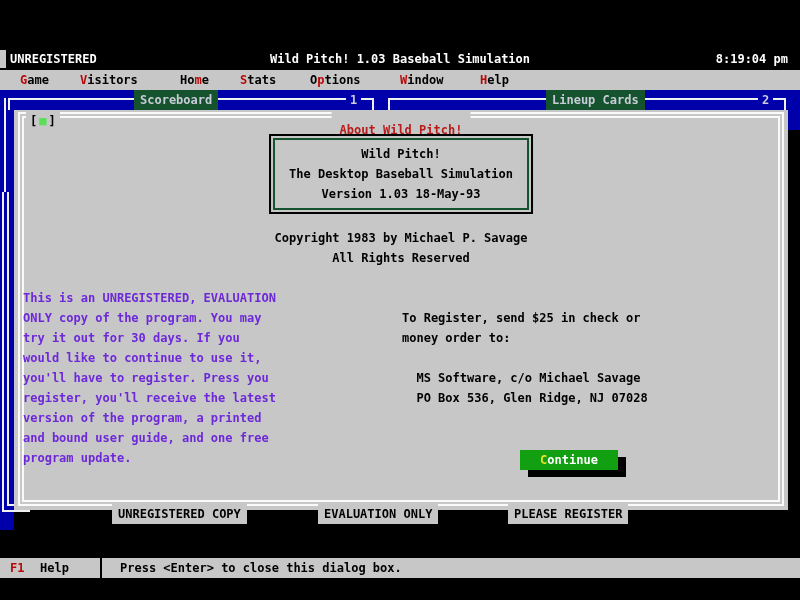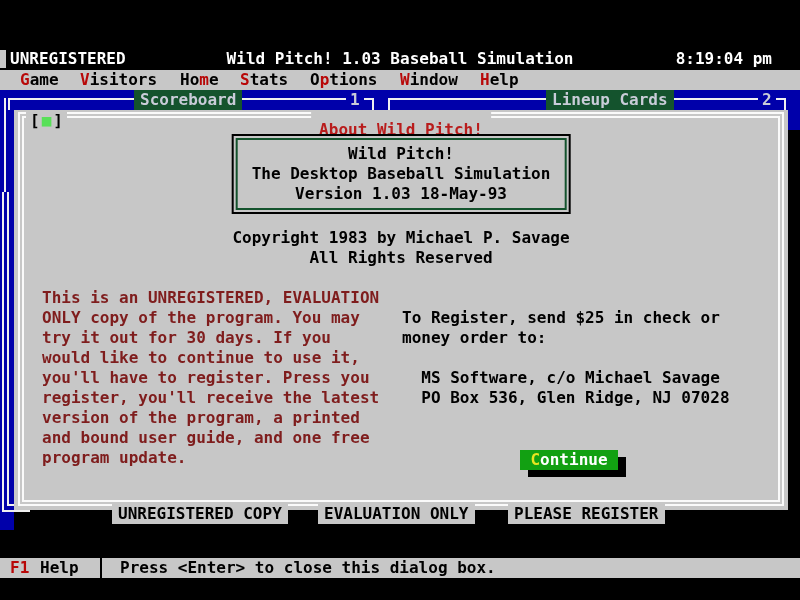--- a/index.html
+++ b/index.html
@@ -1,19 +1,19 @@
 <!DOCTYPE html>
 <html><head>
 <meta charset="utf-8">
 <style>
   html,body{margin:0;padding:0;background:#000;}
   #screen{
     position:relative;width:800px;height:600px;background:#000;overflow:hidden;
     font-family:"DejaVu Sans Mono","Liberation Mono",monospace;
-    font-weight:bold;font-size:16px;line-height:20px;cursor:default;
+    font-weight:bold;font-size:12px;line-height:20px;cursor:default;
     -webkit-font-smoothing:none;
   }
   .abs{position:absolute;}
   .pre{white-space:pre;}
   
   .bg-gray{background:#c7c7c7;}
   .bg-blue{background:#0000aa;}
   .bg-black{background:#000;}
   .t-white{color:#ffffff;}
   .t-black{color:#000000;}
@@ -29,41 +29,41 @@
   .win-num{position:absolute;top:90px;height:20px;background:#0000aa;padding:0 4px;color:#c9ccd8;}
   
   #dialog{left:14px;top:110px;width:774px;height:400px;background:#c7c7c7;}
   #dialog-border{position:absolute;left:4px;right:4px;top:2px;bottom:4px;border:6px double #fafafa;pointer-events:none;}
   #dialog-title{position:absolute;top:2px;left:50%;transform:translateX(-50%);background:#c7c7c7;padding:8px 8px;color:#b91c1c;}
   #close-btn{position:absolute;top:1px;left:12px;background:#c7c7c7;padding:0 4px;color:#000;cursor:pointer;}
   #close-glyph{color:#58e058;padding:0 2px;}
   #info-box{position:absolute;top:24px;left:50%;transform:translateX(-50%);border:2px solid #000;background:#c7c7c7;}
   #info-box-inner{border:2px solid #14532d;margin:2px;padding:4px 14px;text-align:center;color:#000;}
   #copyright{position:absolute;top:118px;left:0;width:100%;text-align:center;color:#000;}
-  #eval-text{position:absolute;left:28px;top:178px;color:#7f1d1d;}
+  #eval-text{position:absolute;left:9px;top:178px;color:#6d28d9;}
   #register-text{position:absolute;left:388px;top:198px;color:#000;}
   #eval-text div,#register-text div{min-height:20px;}
   #continue-shadow{position:absolute;left:514px;top:347px;width:98px;height:20px;background:#000;}
   #continue-btn{position:absolute;left:506px;top:340px;width:98px;height:20px;background:#12a012;
     display:flex;align-items:center;justify-content:center;color:#fff;cursor:pointer;}
   #continue-btn .hot{color:#e8e520;}
   .badge{position:absolute;top:394px;background:#c7c7c7;padding:0 6px;color:#000;z-index:2;}
   
   #statusbar{left:0;top:530px;width:800px;height:20px;margin-top:28px;}
 </style>
 </head>
 <body>
 
 <div id="screen">
 
   <div class="abs" id="titlebar">
     <span class="abs bg-gray" style="left:0;top:2px;width:6px;height:18px;"></span>
     <span class="abs t-white pre" style="left:10px;top:1px;">UNREGISTERED</span>
     <span class="abs t-white pre" style="left:50%;top:1px;transform:translateX(-50%);">Wild Pitch! 1.03 Baseball Simulation</span>
-    <span class="abs t-white pre" style="right:28px;top:1px;margin-left:30px;">8:19:04 pm</span>
+    <span class="abs t-white pre" style="right:12px;top:1px;margin-left:30px;">8:19:04 pm</span>
   </div>
 
   <div class="abs bg-gray" id="menubar">
     <a class="menu-item pre" style="left:20px;"><span></span><span class="t-red">G</span><span>ame</span></a>
     <a class="menu-item pre" style="left:80px;"><span></span><span class="t-red">V</span><span>isitors</span></a>
     <a class="menu-item pre" style="left:180px;"><span>Ho</span><span class="t-red">m</span><span>e</span></a>
     <a class="menu-item pre" style="left:240px;"><span></span><span class="t-red">S</span><span>tats</span></a>
     <a class="menu-item pre" style="left:310px;"><span>O</span><span class="t-red">p</span><span>tions</span></a>
     <a class="menu-item pre" style="left:400px;"><span></span><span class="t-red">W</span><span>indow</span></a>
     <a class="menu-item pre" style="left:480px;"><span></span><span class="t-red">H</span><span>elp</span></a>

